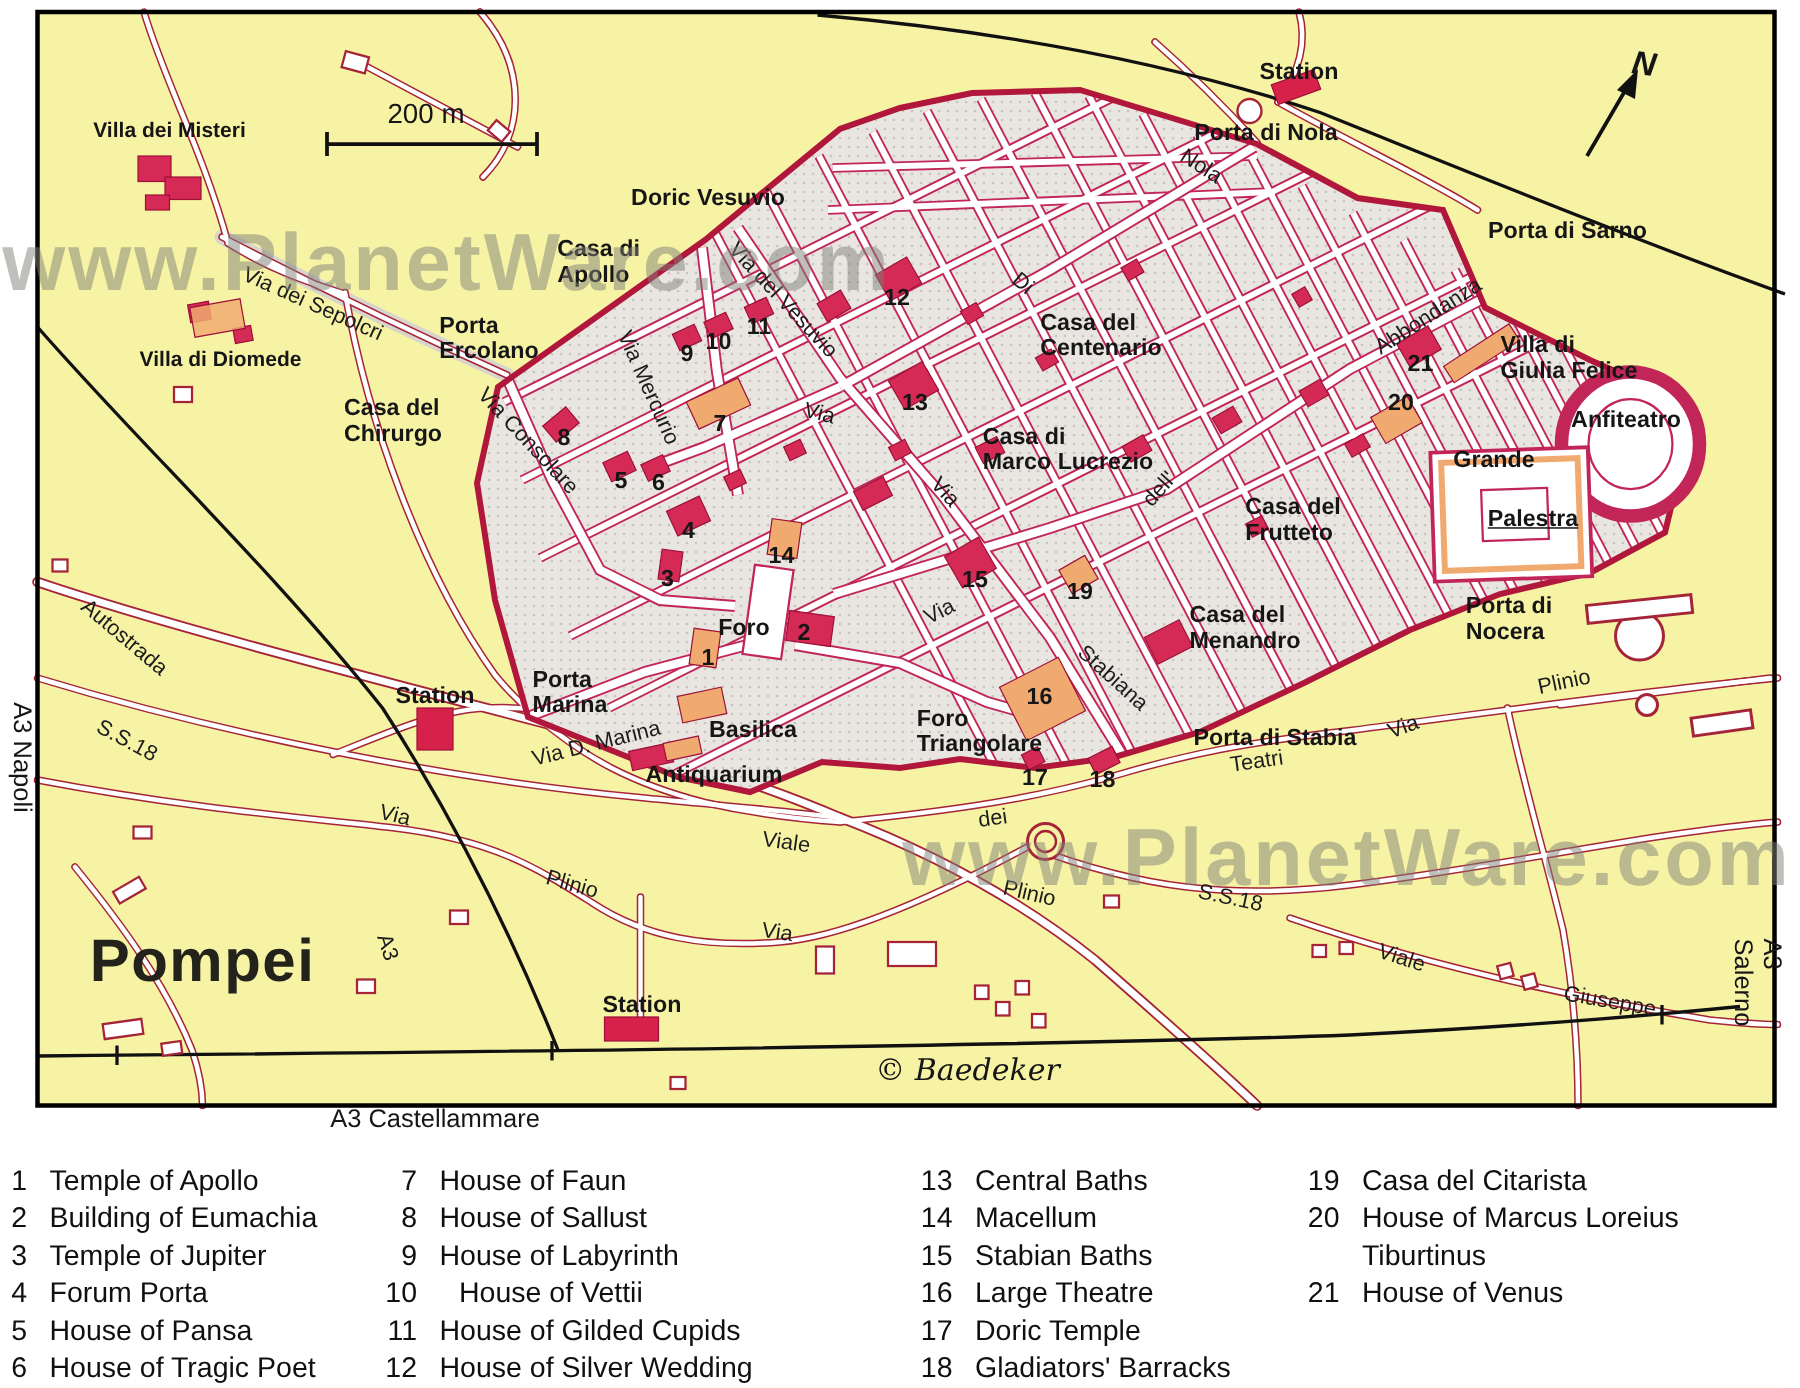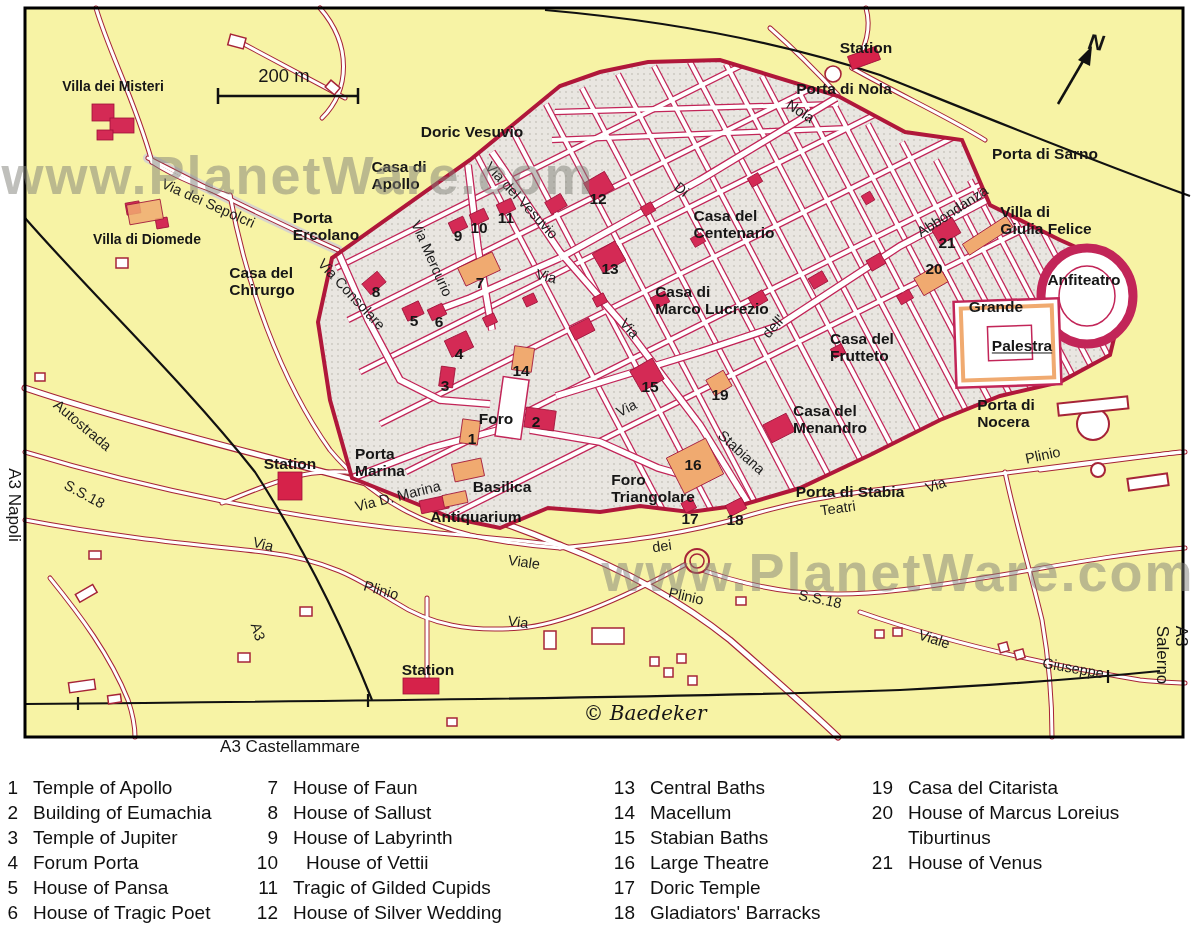--- a/index.html
+++ b/index.html
@@ -306,21 +306,21 @@
       <div class="lbl place" style="left: 262px; top: 281px; --r: 0deg;">Casa del
 Chirurgo</div>
       <div class="lbl place" style="left: 326px; top: 226px; --r: 0deg;">Porta
 Ercolano</div>
       <div class="lbl place" style="left: 399px; top: 175px; --r: 0deg;">Casa di
 Apollo</div>
       <div class="lbl place" style="left: 472px; top: 132px; --r: 0deg;">Doric Vesuvio</div>
       <div class="lbl place" style="left: 866px; top: 48px; --r: 0deg;">Station</div>
       <div class="lbl place" style="left: 844px; top: 89px; --r: 0deg;">Porta di Nola</div>
       <div class="lbl place" style="left: 1045px; top: 154px; --r: 0deg;">Porta di Sarno</div>
-      <div class="lbl place" style="left: 1046px; top: 220px; --r: 0deg;">Villa di
+      <div class="lbl place" style="left: 1046px; top: 239px; --r: 0deg;">Villa di
 Giulia Felice</div>
       <div class="lbl place" style="left: 734px; top: 224px; --r: 0deg;">Casa del
 Centenario</div>
       <div class="lbl place" style="left: 712px; top: 300px; --r: 0deg;">Casa di
 Marco Lucrezio</div>
       <div class="lbl place" style="left: 862px; top: 347px; --r: 0deg;">Casa del
 Frutteto</div>
       <div class="lbl place" style="left: 830px; top: 419px; --r: 0deg;">Casa del
 Menandro</div>
       <div class="lbl place" style="left: 1084px; top: 280px; --r: 0deg;">Anfiteatro</div>
@@ -380,20 +380,21 @@
       <div class="lbl num" style="left: 598px; top: 199px; --r: 0deg;">12</div>
       <div class="lbl num" style="left: 610px; top: 269px; --r: 0deg;">13</div>
       <div class="lbl num" style="left: 521px; top: 371px; --r: 0deg;">14</div>
       <div class="lbl num" style="left: 650px; top: 387px; --r: 0deg;">15</div>
       <div class="lbl num" style="left: 693px; top: 465px; --r: 0deg;">16</div>
       <div class="lbl num" style="left: 690px; top: 519px; --r: 0deg;">17</div>
       <div class="lbl num" style="left: 735px; top: 520px; --r: 0deg;">18</div>
       <div class="lbl num" style="left: 720px; top: 395px; --r: 0deg;">19</div>
       <div class="lbl num" style="left: 934px; top: 269px; --r: 0deg;">20</div>
       <div class="lbl num" style="left: 947px; top: 243px; --r: 0deg;">21</div>
+      <div class="lbl title" style="left: 135px; top: 641px; --r: 0deg;">Pompei</div>
       <div class="lbl copyright" style="left: 645px; top: 713px; --r: 0deg;">© Baedeker</div>
       <div class="lbl ext" style="left: 290px; top: 747px; --r: 0deg;">A3 Castellammare</div>
       <div class="lbl scale-text" style="left: 284px; top: 76px; --r: 0deg;">200 m</div>
       <div class="lbl ext" style="left: 14px; top: 505px; --r: 90deg;">A3 Napoli</div>
       <div class="lbl ext" style="left: 1171px; top: 655px; --r: 90deg;">A3 Salerno</div>
       <div class="lbl watermark" style="left: 298px; top: 176px; --r: 0deg;">www.PlanetWare.com</div>
       <div class="lbl watermark" style="left: 898px; top: 573px; --r: 0deg;">www.PlanetWare.com</div>
       <div class="lbl north" style="left: 1096px; top: 43px; --r: 8deg;">N</div>
     </div>
   <div id="legend">
@@ -435,21 +436,21 @@
         <div class="lrow">
           <span class="lnum" style="width: 32px;">9</span>
           <span class="lname" style="max-width: 230px;">House of Labyrinth</span>
         </div>
         <div class="lrow">
           <span class="lnum" style="width: 32px;">10</span>
           <span class="lname" style="max-width: 230px; margin-left: 28px;">House of Vettii</span>
         </div>
         <div class="lrow">
           <span class="lnum" style="width: 32px;">11</span>
-          <span class="lname" style="max-width: 230px;">Tragic of Gilded Cupids</span>
+          <span class="lname" style="max-width: 230px;">House of Gilded Cupids</span>
         </div>
         <div class="lrow">
           <span class="lnum" style="width: 32px;">12</span>
           <span class="lname" style="max-width: 230px;">House of Silver Wedding</span>
         </div>
       </div>
       <div class="lcol" style="left: 600px;">
         <div class="lrow">
           <span class="lnum" style="width: 35px;">13</span>
           <span class="lname" style="max-width: 230px;">Central Baths</span>

